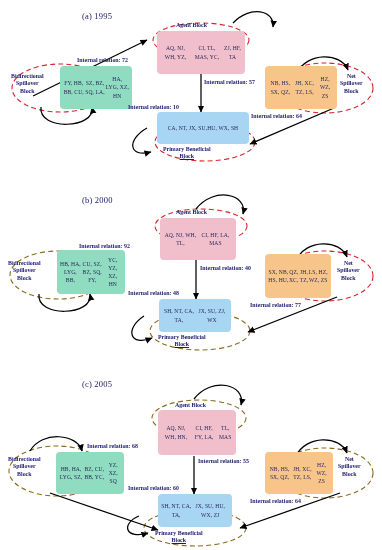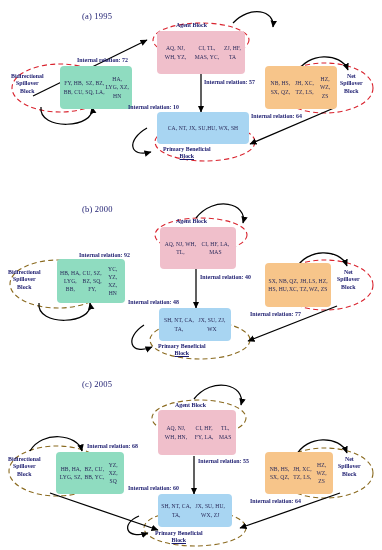--- a/index.html
+++ b/index.html
@@ -1,20 +1,20 @@
 <!DOCTYPE html>
 <html><head>
 <meta charset="utf-8">
 <style>
   html,body{margin:0;padding:0;background:#ffffff;}
   body{width:382px;height:550px;font-family:"Liberation Serif",serif;color:#1a1a6e;overflow:hidden;}
   .page{position:relative;width:382px;height:455px;}
   .panel{position:absolute;left:0;width:382px;height:183px;}
   #panel-a{top:0;}
-  #panel-b{top:193px;}
+  #panel-b{top:184px;}
   #panel-c{top:368px;padding-left:37px;}
   .panel-title{position:absolute;left:82px;top:11px;font-size:8.5px;color:#1a1a6e;letter-spacing:.2px;white-space:nowrap;}
   svg.wires{position:absolute;left:0;top:0;width:382px;height:183px;overflow:visible;}
   .nodebox{position:absolute;border-radius:4px;display:flex;align-items:center;justify-content:center;text-align:center;font-size:5.6px;line-height:1.45;letter-spacing:.1px;color:#2a2a5a;padding:2px 3px;box-sizing:border-box;}
   .box-agent{background:#f0bfcb;}
   .box-bidir{background:#8fdcc0;}
   .box-net{background:#f7c58a;}
   .box-primary{background:#a8d5f2;}
   .blocklabel{position:absolute;font-size:5.9px;font-weight:bold;line-height:1.25;text-align:center;color:#1a1a6e;white-space:nowrap;}
   .rel{position:absolute;font-size:5.9px;font-weight:bold;color:#1a1a6e;white-space:nowrap;}

